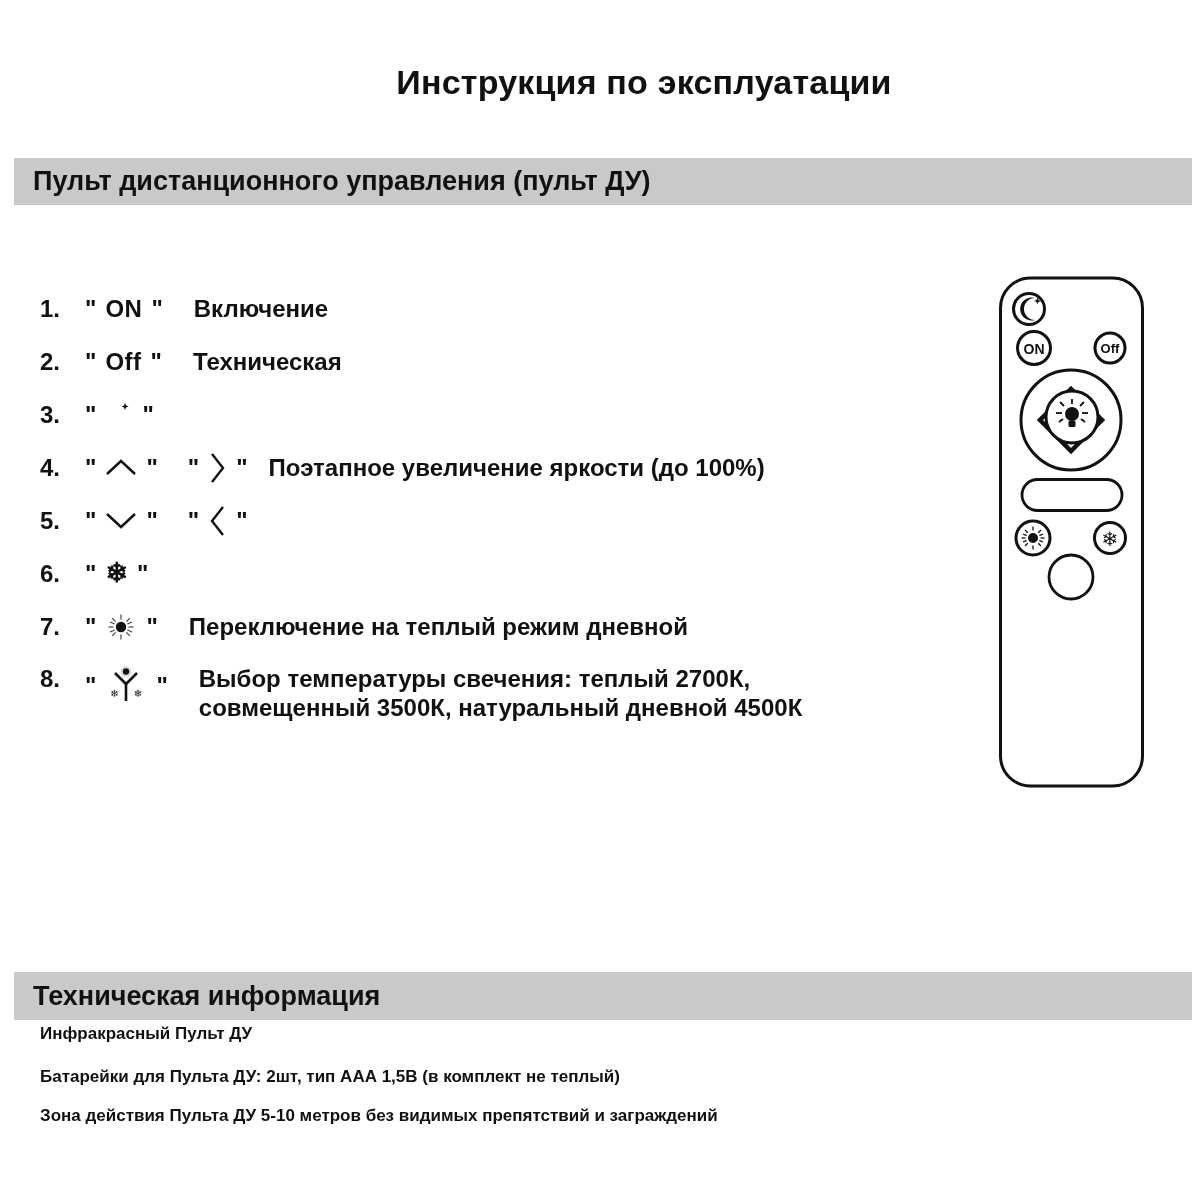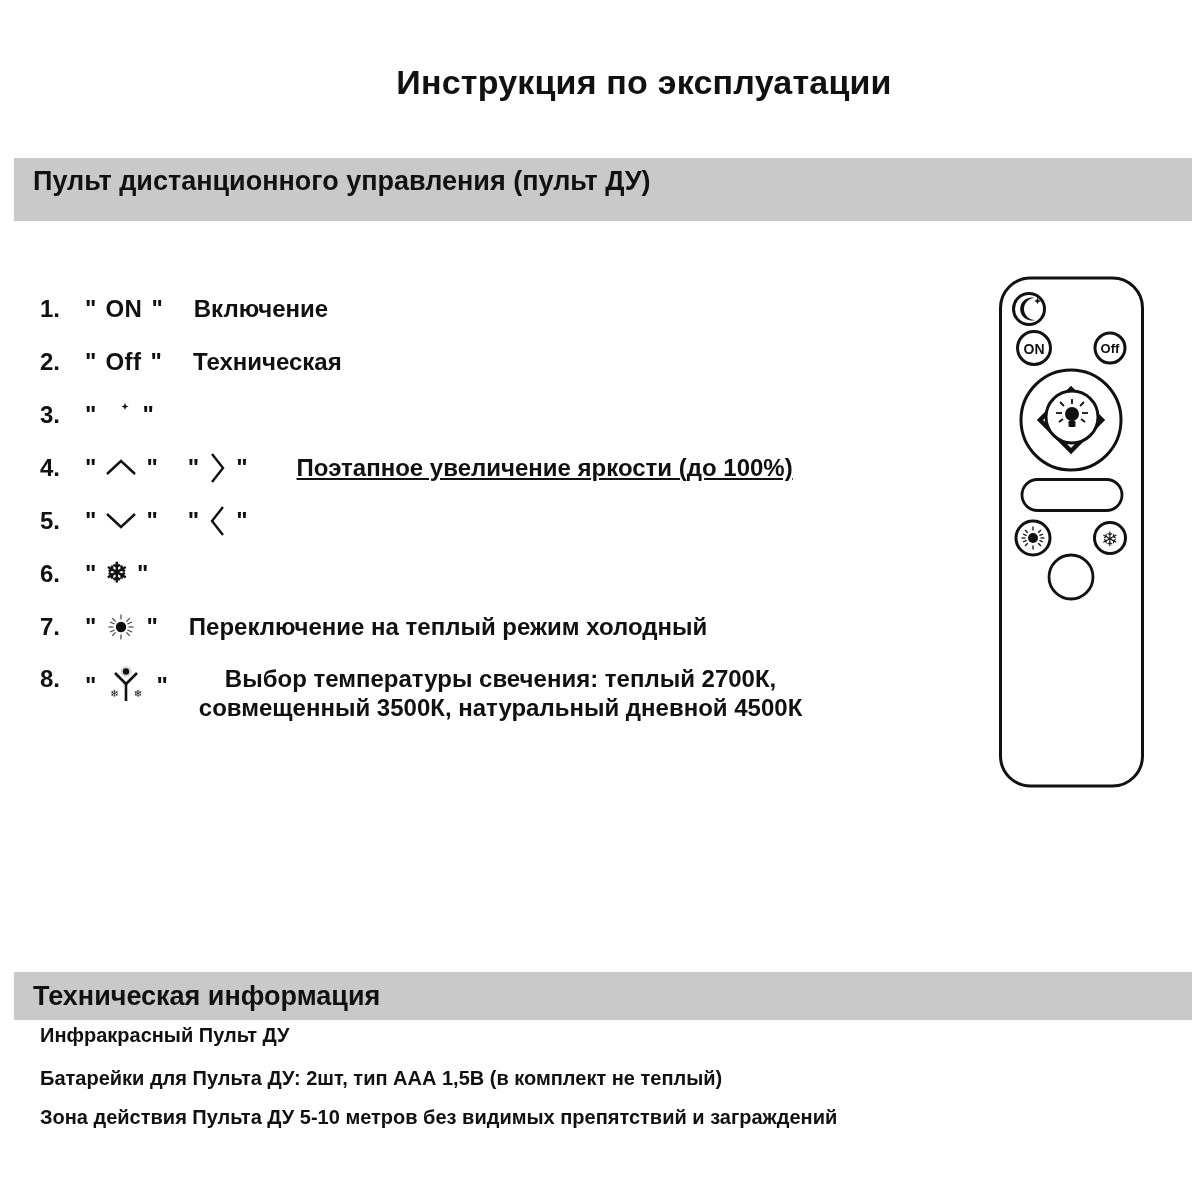--- a/index.html
+++ b/index.html
@@ -8,36 +8,36 @@
     font-family:"Liberation Sans",sans-serif;color:#111;overflow:hidden;
   }
   #title{
     position:absolute;top:63px;left:0;width:100%;text-align:center;
     font-size:34px;font-weight:bold;letter-spacing:.2px;padding-left:44px;
   }
   .section-bar{
     position:absolute;left:14px;width:1178px;background:#c9c9c9;
     font-size:27px;font-weight:bold;box-sizing:border-box;padding-left:19px;
   }
-  #bar-remote{top:158px;height:63px;line-height:47px;}
+  #bar-remote{top:158px;height:47px;line-height:47px;}
   #bar-tech{top:941px;height:48px;line-height:48px;margin-top:31px;}
   #feature-list{position:absolute;left:40px;top:282px;width:930px;}
   .feat-row{display:flex;align-items:center;height:53px;font-size:24px;font-weight:bold;}
   .feat-row.tall{height:auto;align-items:flex-start;padding-top:11px;}
   .feat-num{width:36px;flex:0 0 36px;}
   .seg{display:inline-flex;align-items:center;margin-right:12px;}
   .q{margin:0 9px;}
   .seg .sym-text{letter-spacing:.5px;}
-  .feat-label{margin-left:10px;line-height:29px;white-space:nowrap;text-align:center;}
-  .feat-row.two-seg .feat-label{margin-left:28px;text-decoration:underline;}
+  .feat-label{margin-left:10px;line-height:29px;white-space:nowrap;}
+  .feat-row.two-seg .feat-label{margin-left:0;}
   .glyph-snow{font-size:27px;line-height:27px;}
   .icon-wrap{display:inline-flex;align-items:center;}
   .tall .feat-num,.tall .seg{margin-top:1px;}
   #tech-lines div{
-    position:absolute;left:40px;font-size:20px;font-weight:bold;white-space:nowrap;
+    position:absolute;left:40px;font-size:17px;font-weight:bold;white-space:nowrap;
   }
   #tech-line-0{top:1024px;}
   #tech-line-1{top:1067px;}
   #tech-line-2{top:1106px;}
   #remote-svg{position:absolute;left:992px;top:272px;}
 </style>
 </head>
 <body>
 <div id="page">
 
@@ -148,21 +148,21 @@
                 <line x1="10.6" y1="21.4" x2="7.2" y2="24.8"></line>
                 <line x1="5" y1="11" x2="9.6" y2="13"></line>
                 <line x1="22.4" y1="19" x2="27" y2="21"></line>
                 <line x1="27" y1="11" x2="22.4" y2="13"></line>
                 <line x1="9.6" y1="19" x2="5" y2="21"></line>
               </g>
             </svg>
           </span>
           <span class="q">"</span>
         </span>
-        <span class="feat-label">Переключение на теплый режим холодный</span>
+        <span class="feat-label">Переключение на теплый режим дневной</span>
       </div>
       <div class="feat-row tall">
         <span class="feat-num">8.</span>
         <span class="seg">
           <span class="q">"</span>
           <span class="icon-wrap">
             <svg width="42" height="42" viewBox="0 0 42 42">
               <g stroke="#111" stroke-width="2.6">
                 <line x1="21" y1="19" x2="21" y2="36"></line>
                 <line x1="21" y1="19" x2="10" y2="8"></line>

